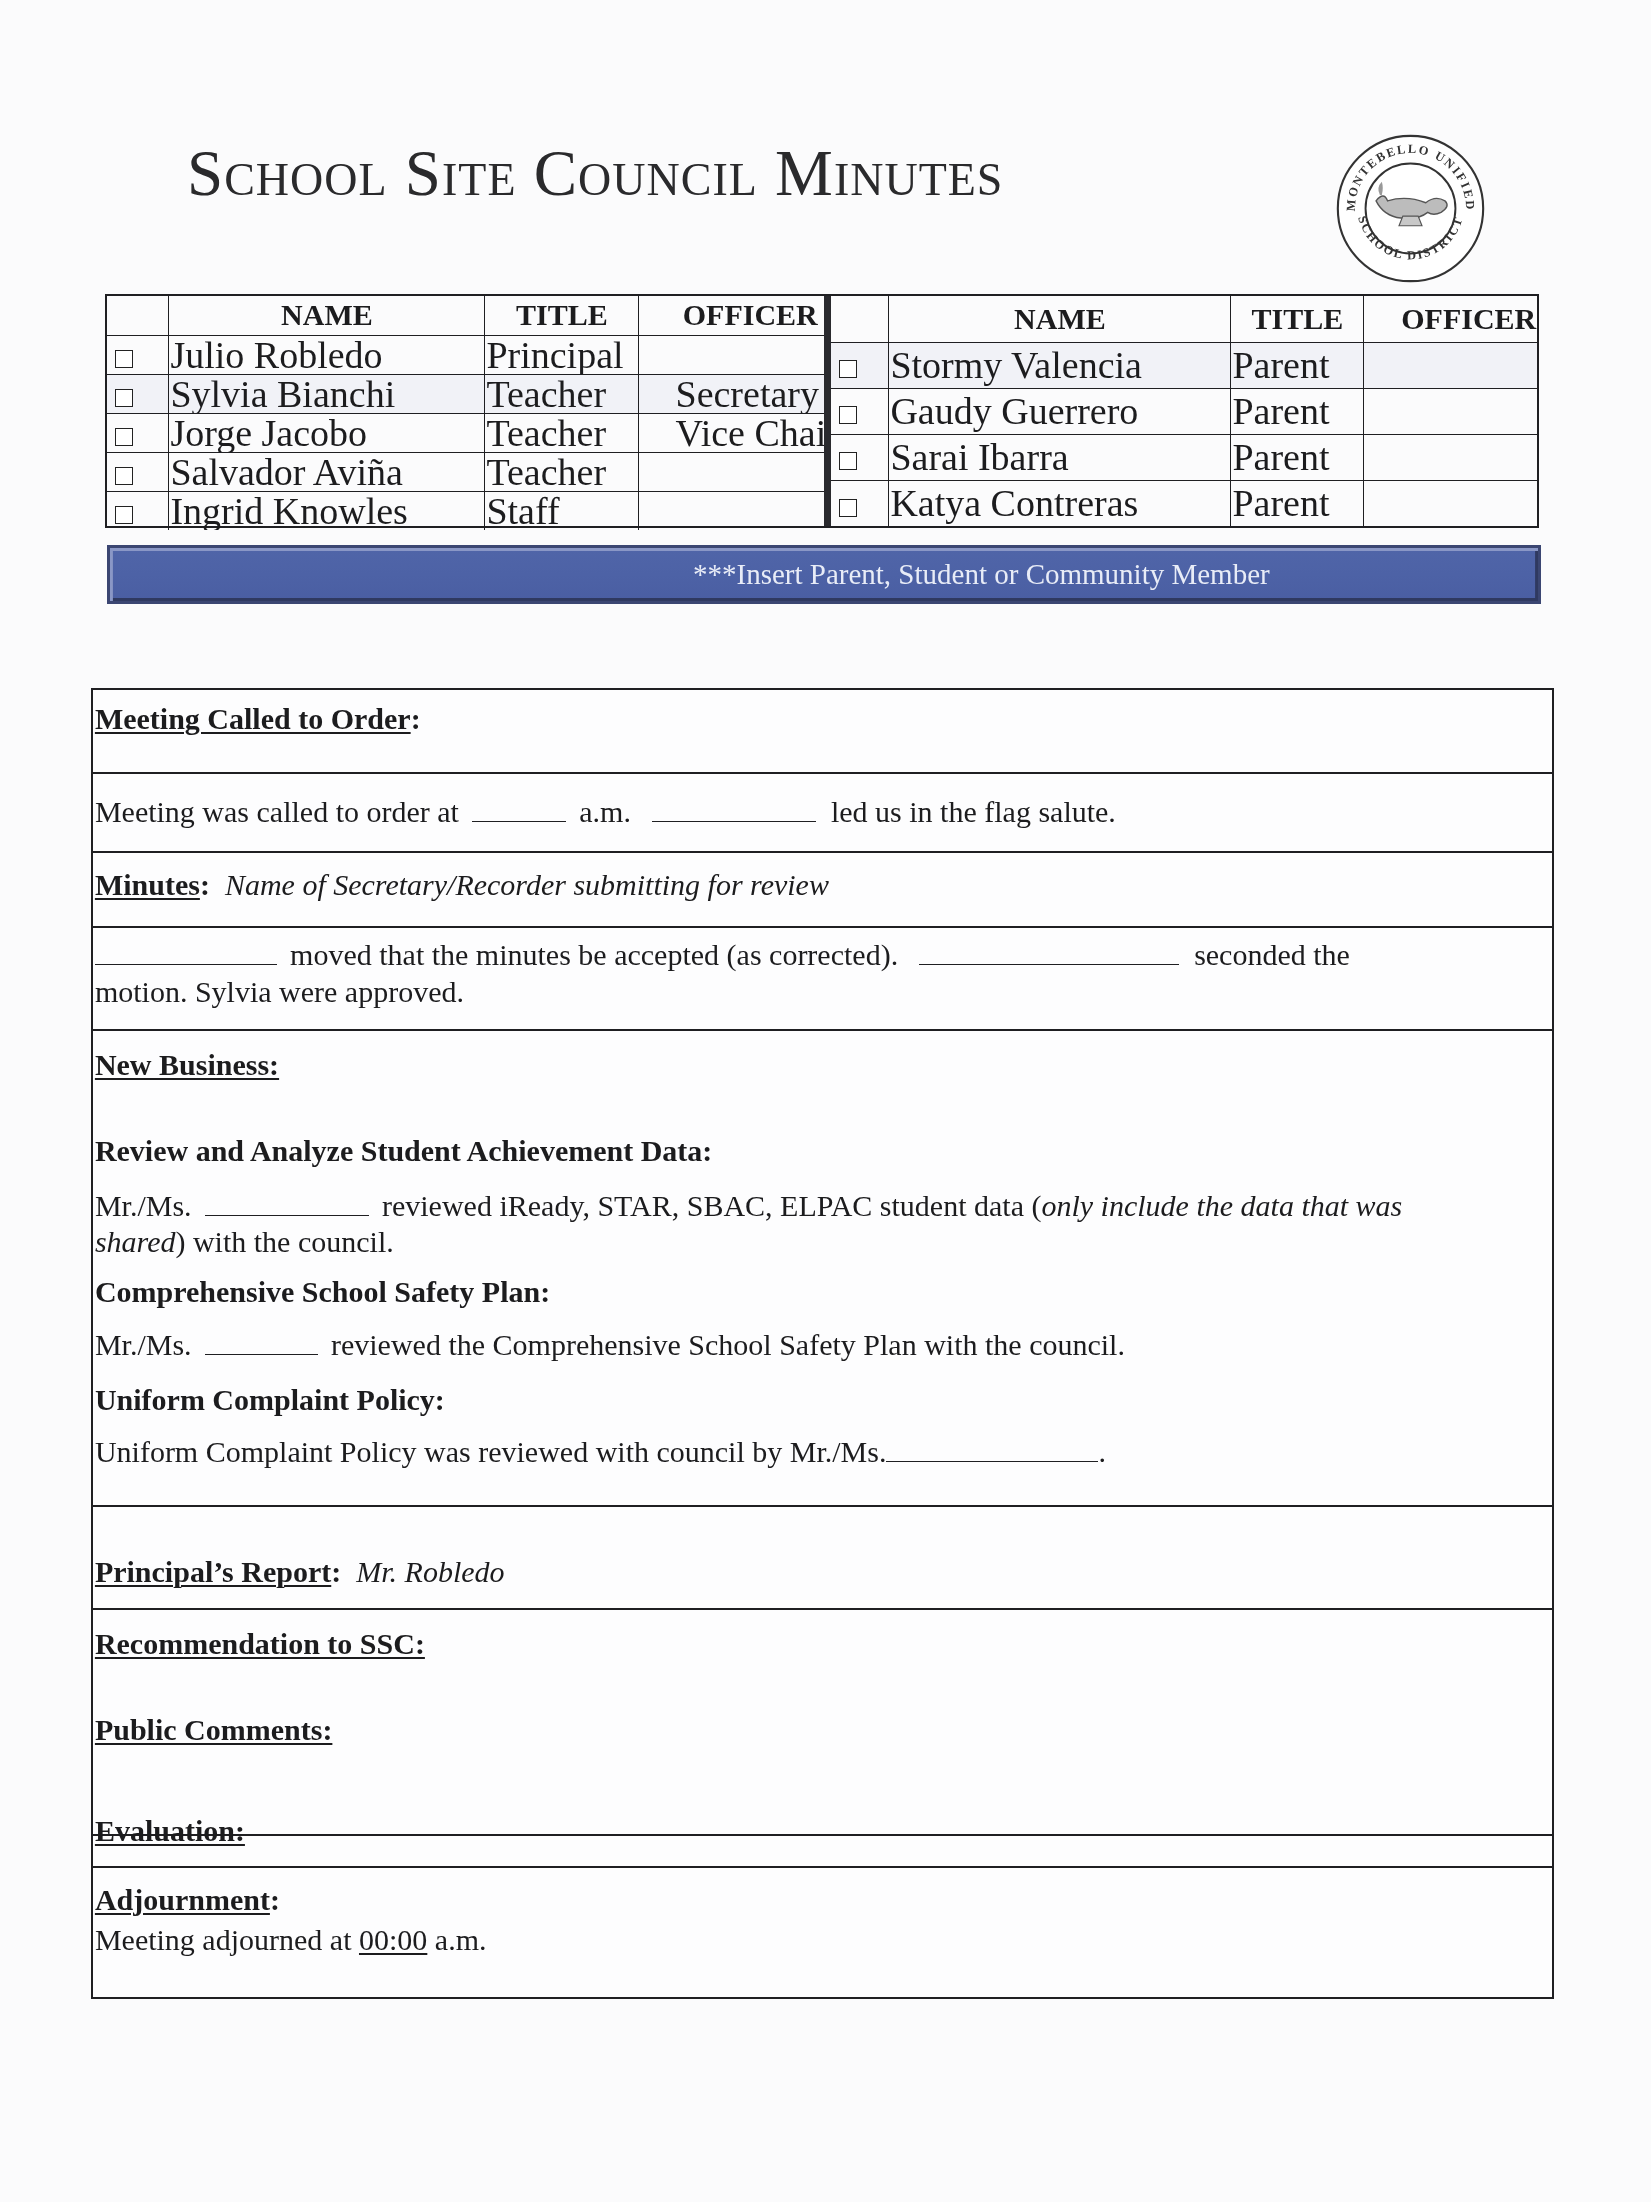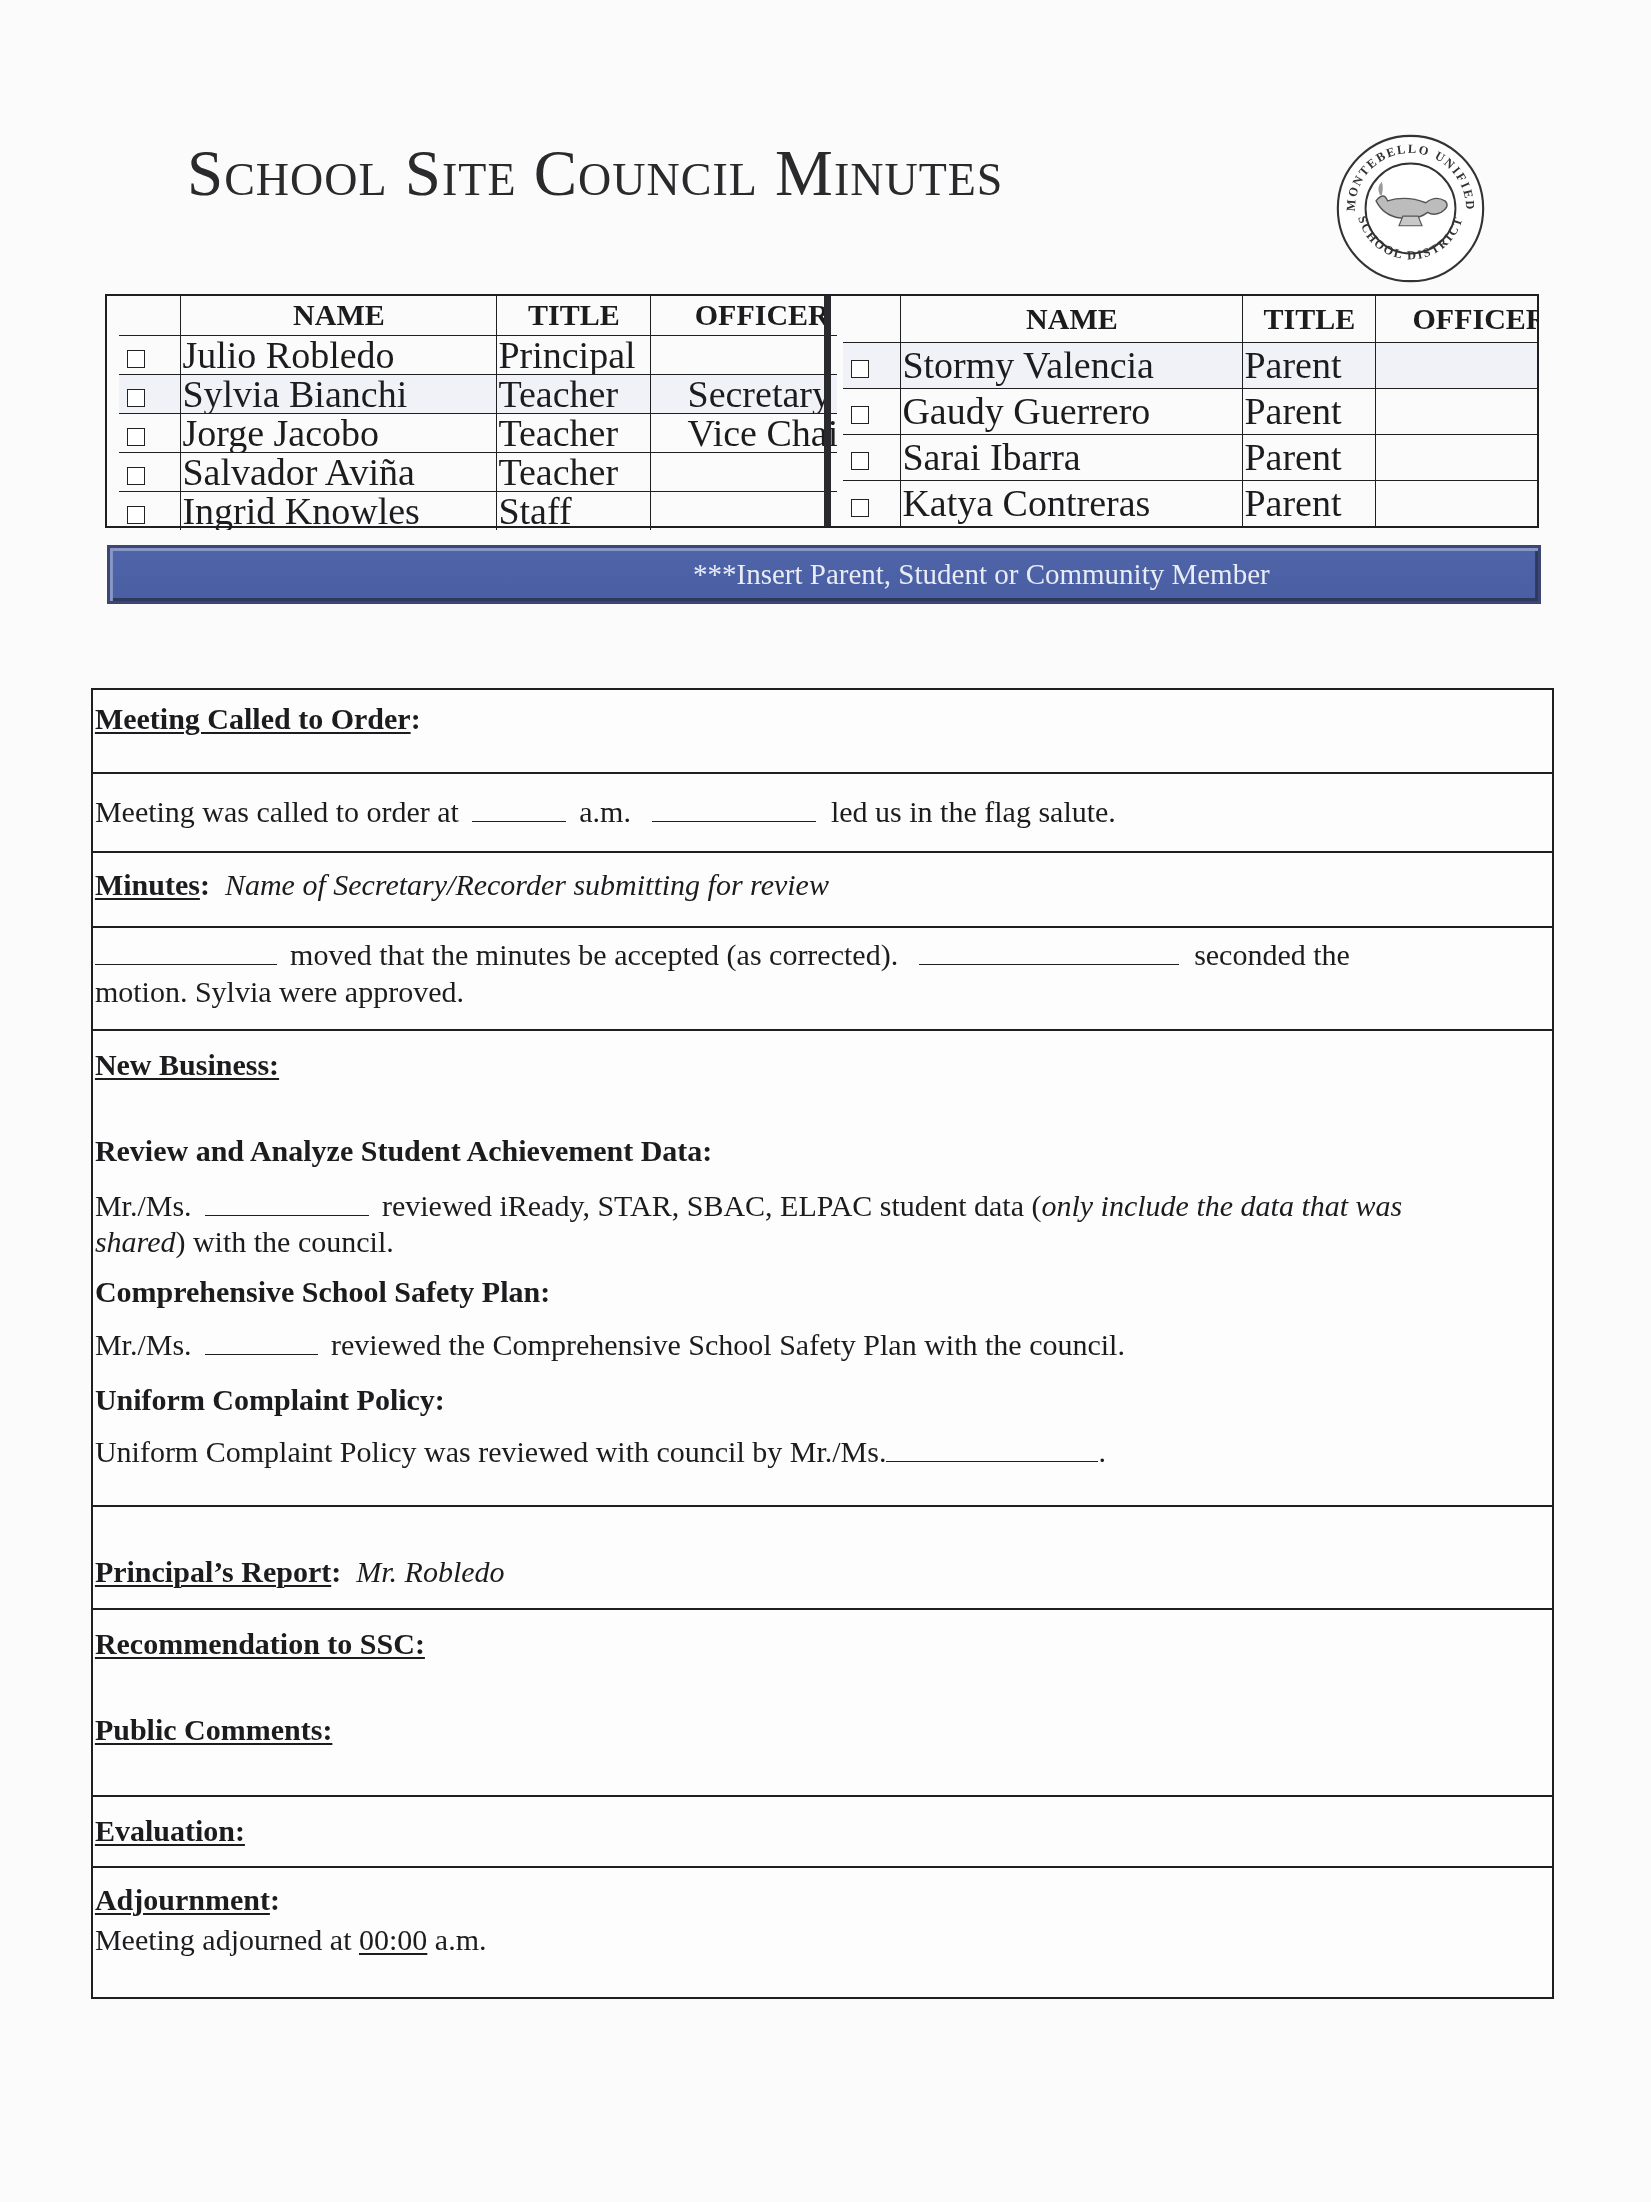--- a/index.html
+++ b/index.html
@@ -19,21 +19,21 @@
   }
 
   
   .seal { position: absolute; left: 1334px; top: 132px; width: 153px; height: 153px; }
 
   
   .members {
     position: absolute; left: 105px; top: 294px; width: 1434px; height: 234px;
     border: 2.4px solid #1f1f22; box-sizing: border-box;
   }
-  .half { position: absolute; top: 0; bottom: 0; margin-left: 12px; }
+  .half { position: absolute; top: 0; bottom: 0; }
   .half.left { left: 0; width: 718px; }
   .half.right { left: 724px; right: 0; }
   .divider-thick {
     position: absolute; left: 717px; top: 0; bottom: 0; width: 6.7px;
     background: #2a2a2e;
   }
   table.mt { border-collapse: collapse; width: 100%; height: 100%; table-layout: fixed; }
   table.mt td, table.mt th {
     border: 1.9px solid #1f1f22; padding: 0 0 0 1.9px; font-size: 38px;
     line-height: 1; white-space: nowrap; overflow: hidden; text-align: left;
@@ -266,21 +266,21 @@
       </div>
     </div>
 
     <div class="sec" style="top:848px;height:72px">
       <div class="t" style="top:19px">
         <span class="h u">Principal’s Report</span><span class="h">:</span>&nbsp;
         <span class="i">Mr. Robledo</span>
       </div>
     </div>
 
-    <div class="sec" style="top:920px;height:187px">
+    <div class="sec" style="top:920px;height:226px">
       <div class="t h u" style="top:19px">Recommendation to SSC:</div>
       <div class="t h u" style="top:105px">Public Comments:</div>
     </div>
 
     <div class="sec" style="top:1107px;height:71px">
       <div class="t h u" style="top:19px">Evaluation:</div>
     </div>
 
     <div class="sec" style="top:1178px;height:132px">
       <div class="t" style="top:17px">

